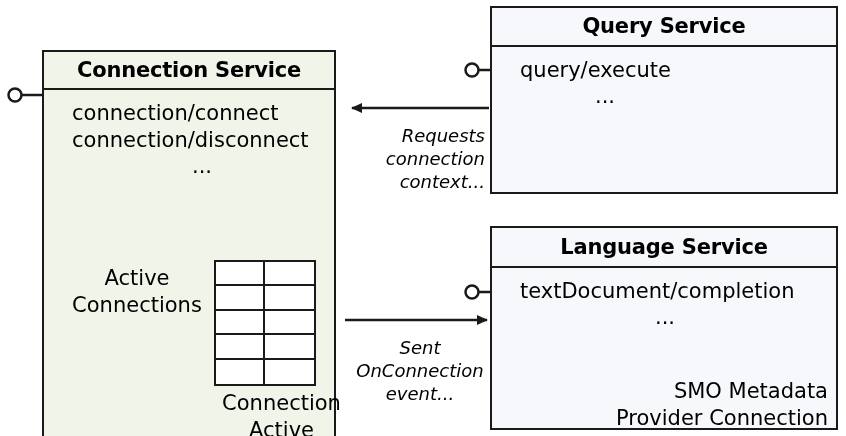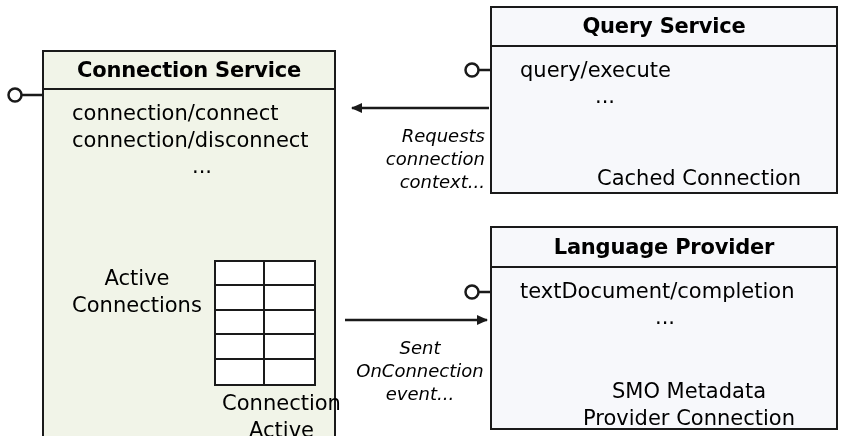--- a/index.html
+++ b/index.html
@@ -118,22 +118,22 @@
 
   .db-label {
     position: absolute;
     font-size: 21px;
     line-height: 27px;
     text-align: left;
     white-space: nowrap;
   }
   #cached-connection-label { left: 105px; top: 118px; }
   #smo-label {
-    left: 80px; top: 110px;
-    text-align: center;
+    left: 102px; top: 110px;
+    text-align: right;
     width: 234px;
   }
 
   
   #callbacks-table {
     position: absolute;
     left: 170px; top: 170px;
     width: 102px; height: 126px;
     background: #ffffff;
     border: 2px solid #1a1a1a;
@@ -274,27 +274,26 @@
 
   <div class="component" id="query-service">
     <div class="title-band">Query Service</div>
     <div class="body">
 
       <div class="iface-list" id="qs-ifaces">
         <div>query/execute</div>
         <div class="iface-ellipsis">...</div>
       </div>
 
-      <div class="db-label" id="cached-connection-label">Cached Connection</div>
 
     </div>
   </div>
 
   <div class="component" id="language-service">
-    <div class="title-band">Language Provider</div>
+    <div class="title-band">Language Service</div>
     <div class="body">
 
       <div class="iface-list" id="ls-ifaces">
         <div>textDocument/completion</div>
         <div class="iface-ellipsis">...</div>
       </div>
 
       <div class="db-label" id="smo-label">
         <div>SMO Metadata</div>
         <div>Provider Connection</div>

